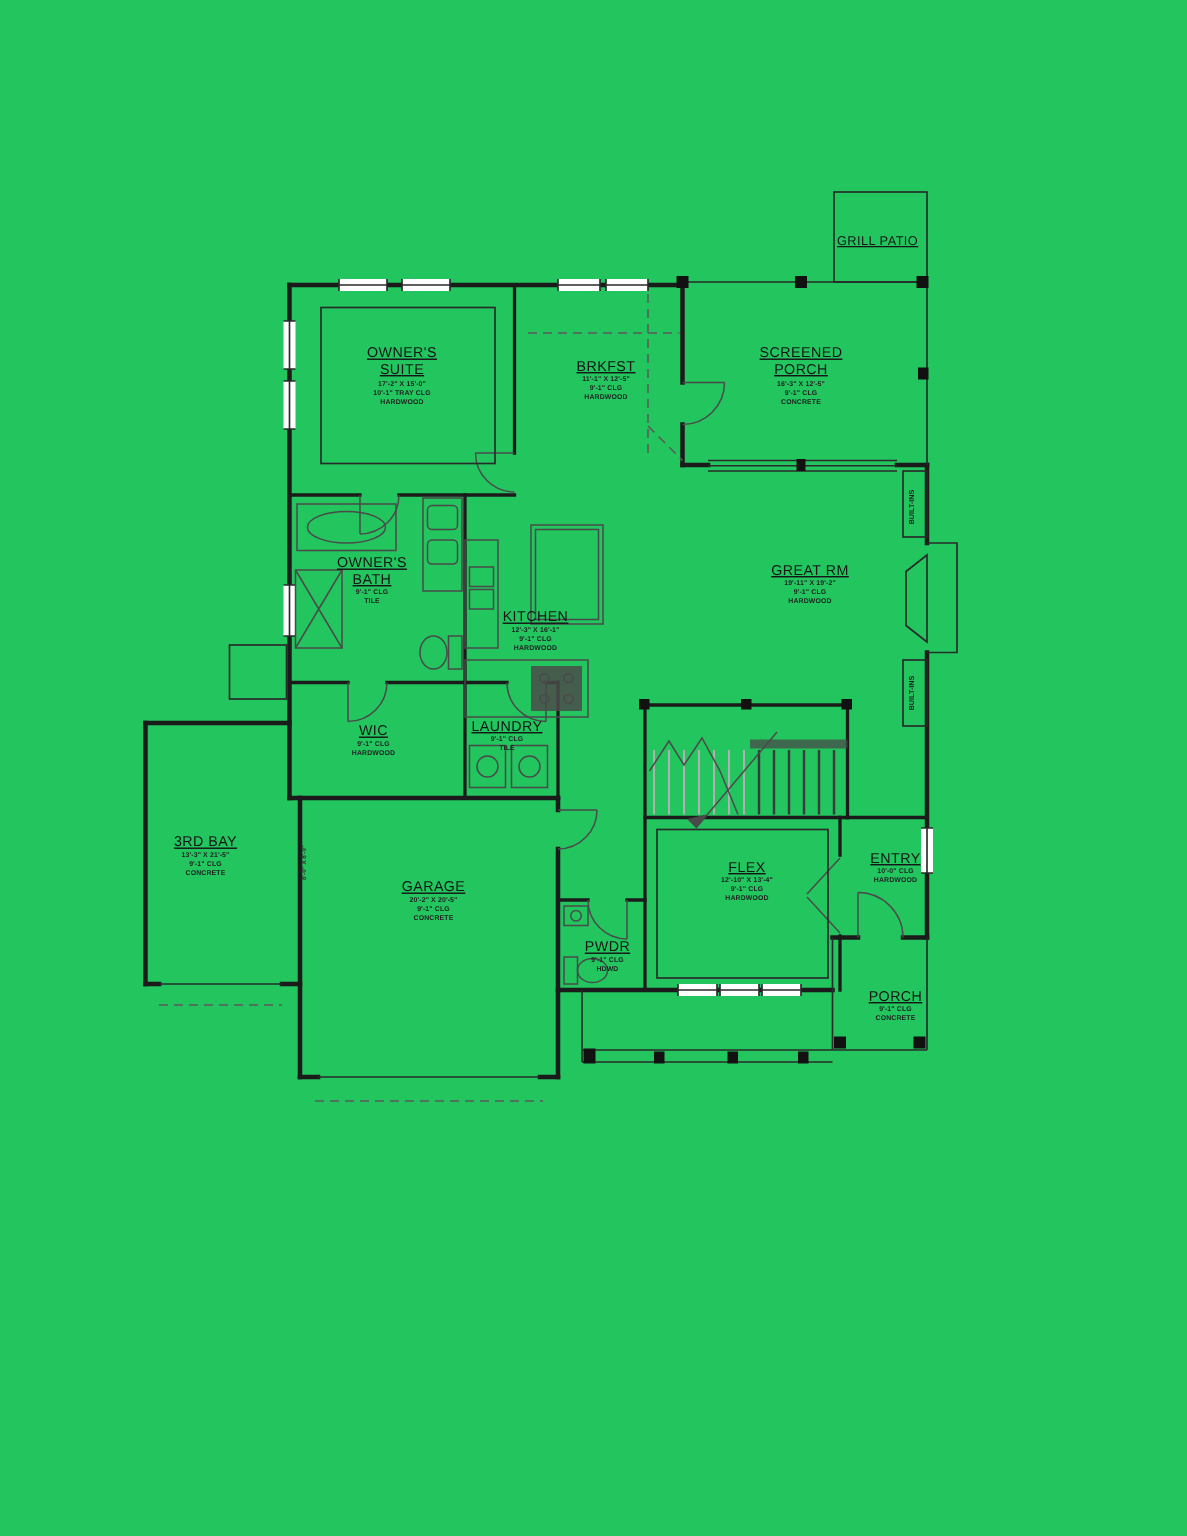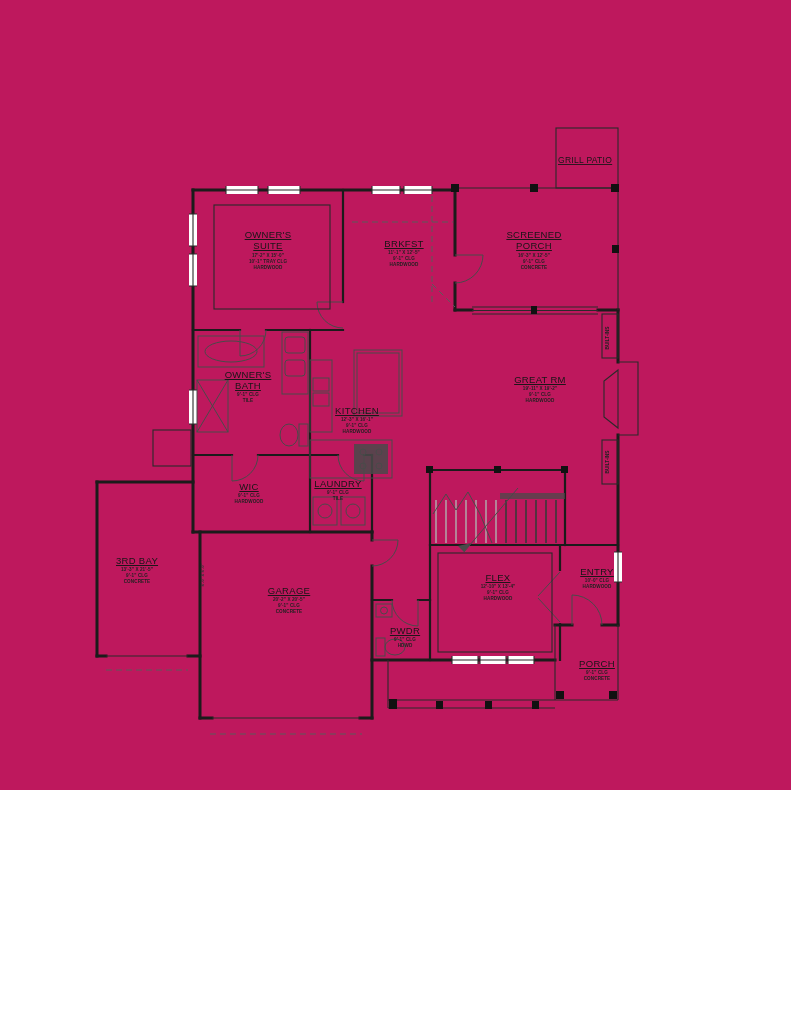--- a/index.html
+++ b/index.html
@@ -1,16 +1,16 @@
 <!DOCTYPE html>
 <html><head>
 <meta charset="utf-8">
 <style>
   html,body{margin:0;padding:0;background:#ffffff;}
-  .page{position:relative;width:791px;height:790px;background:#be185d;overflow:hidden;}
+  .page{position:relative;width:791px;height:1024px;background:#22c55e;overflow:hidden;}
   svg{display:block;}
   svg text{font-family:"Liberation Sans", sans-serif;fill:#161616;}
   .room-name{font-size:9.5px;letter-spacing:.3px;text-decoration:underline;}
   .room-name-sm{font-size:8.5px;letter-spacing:.3px;text-decoration:underline;}
   .room-sub{font-size:4.6px;font-weight:bold;letter-spacing:.1px;fill:#222;}
   .v-label{font-size:4.8px;font-weight:bold;fill:#222;}
   .v-label-sm{font-size:4.2px;font-weight:bold;fill:#333;}
   .wall{stroke:#1b1b1b;stroke-width:3;fill:none;stroke-linecap:square;}
   .wall2{stroke:#1b1b1b;stroke-width:2.2;fill:none;stroke-linecap:square;}
   .thin{stroke:#2a2a2a;stroke-width:1.1;fill:none;}

